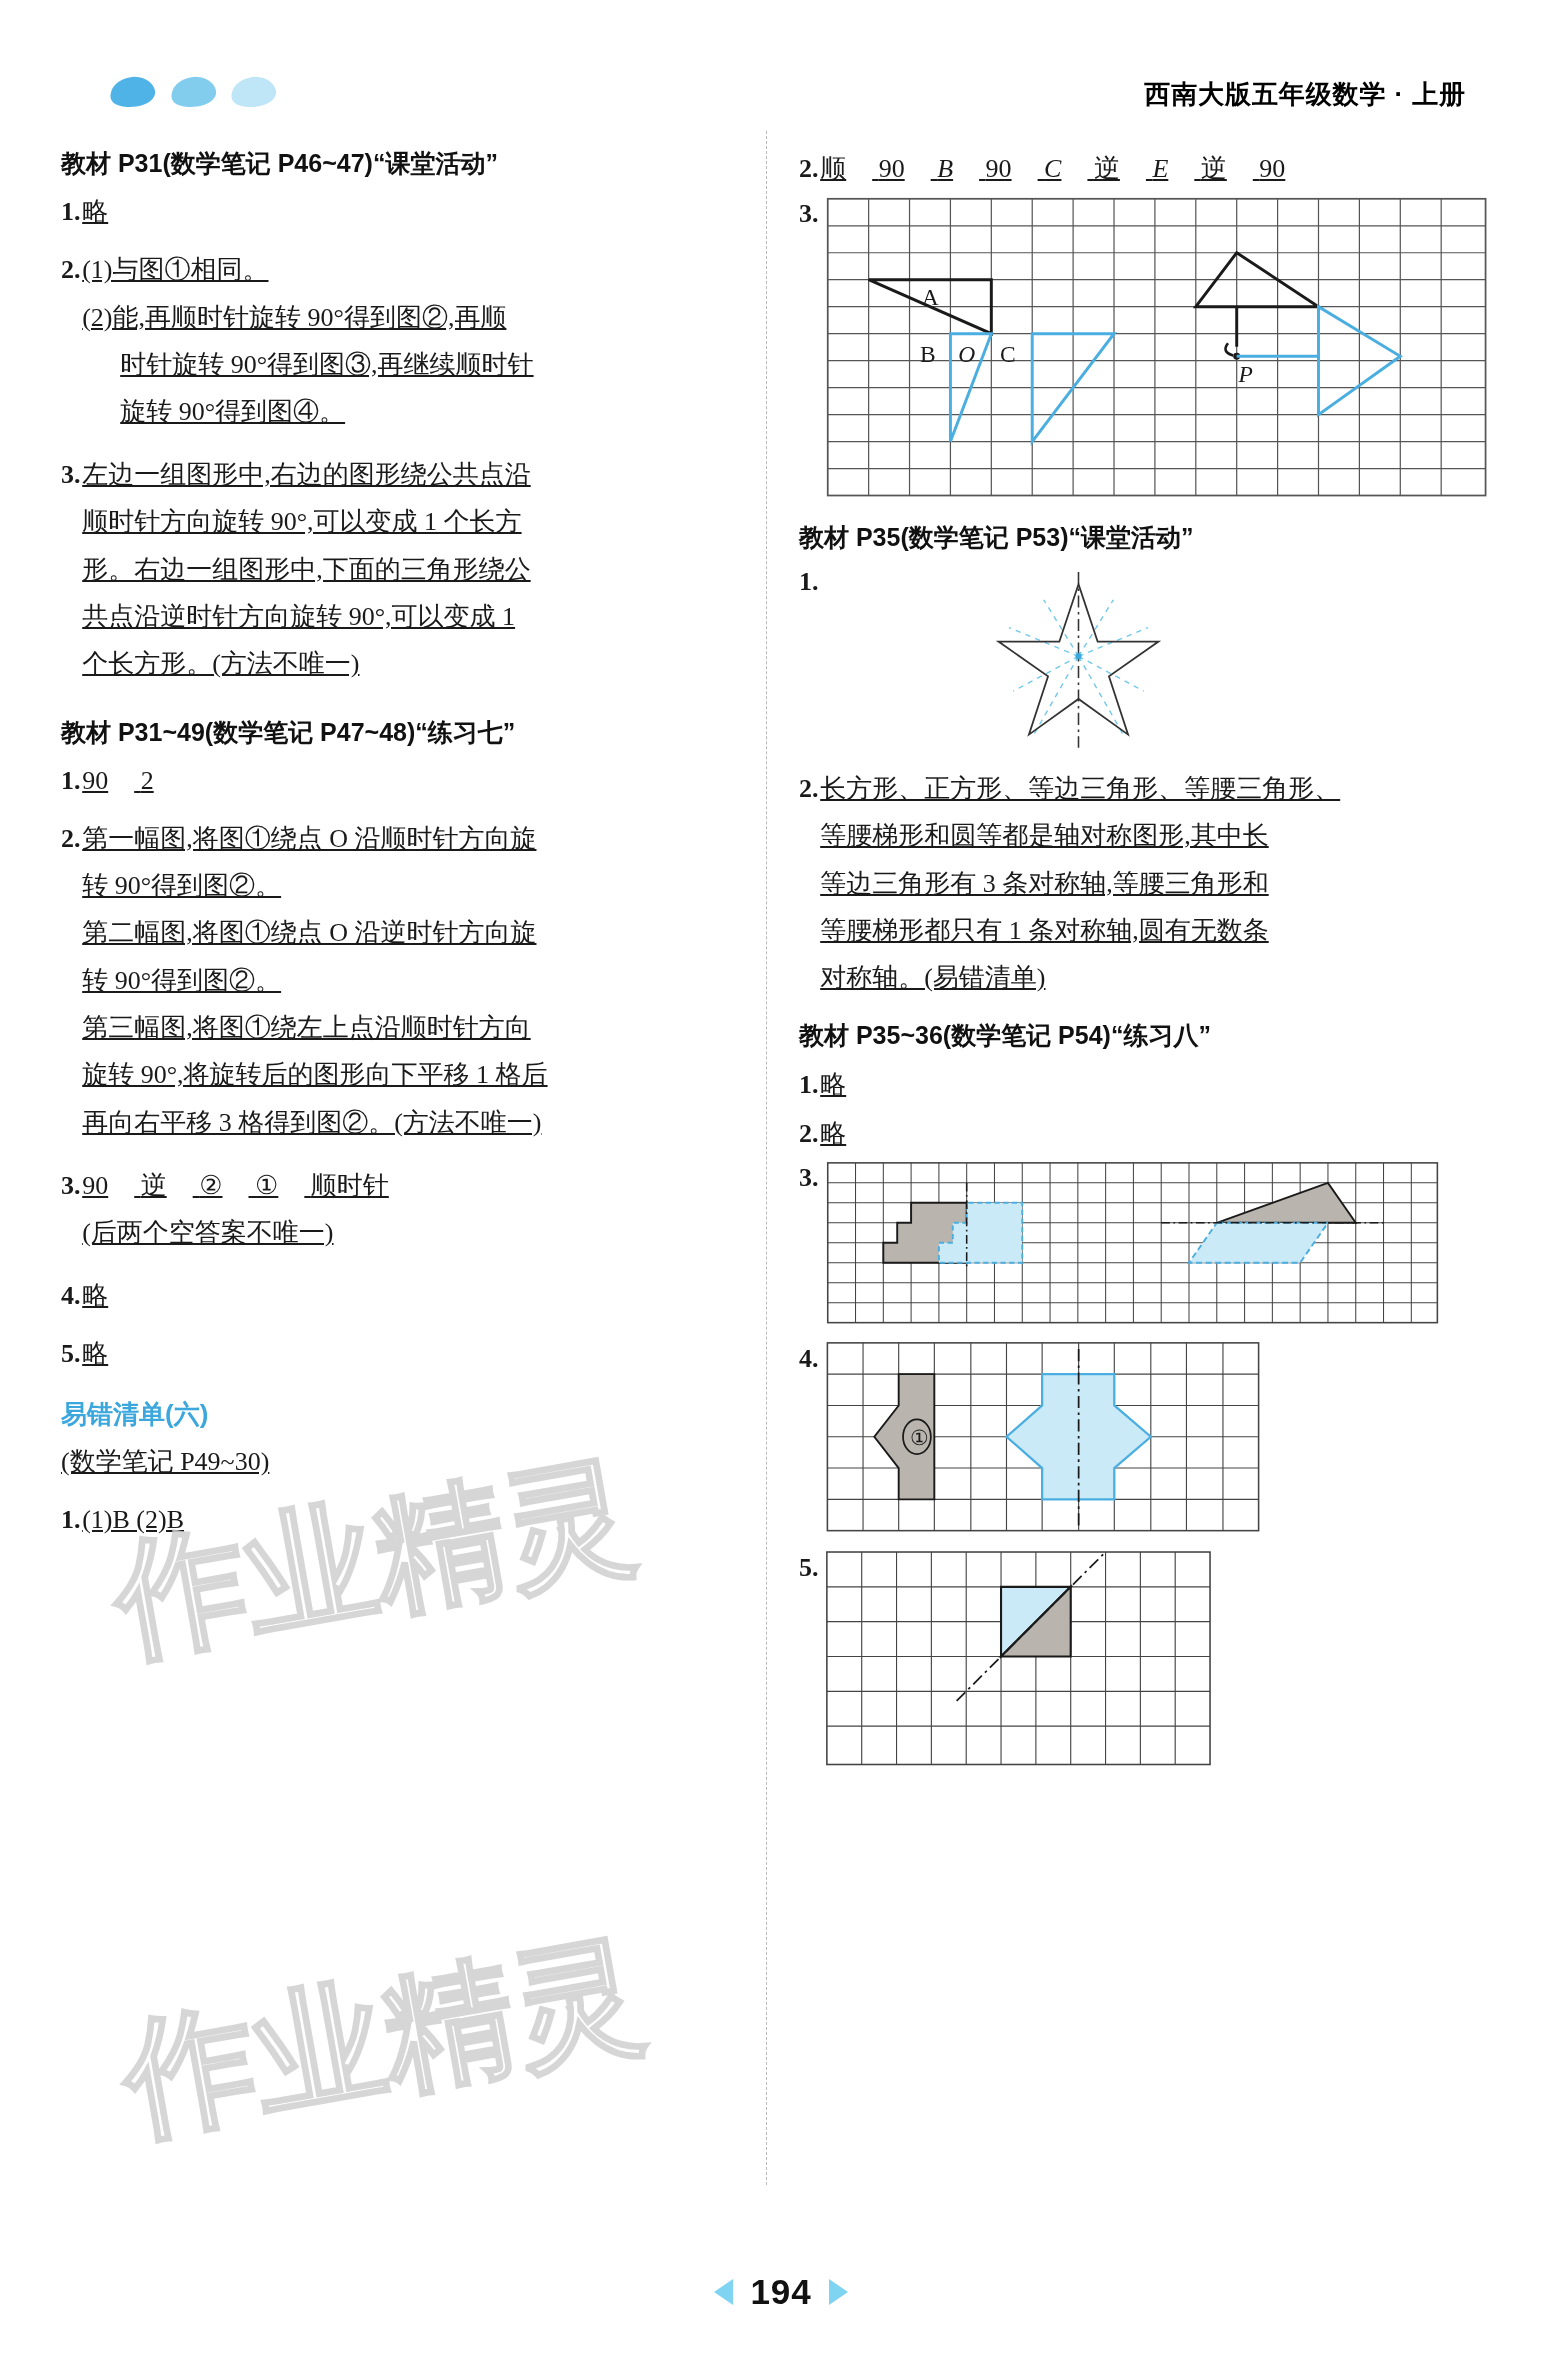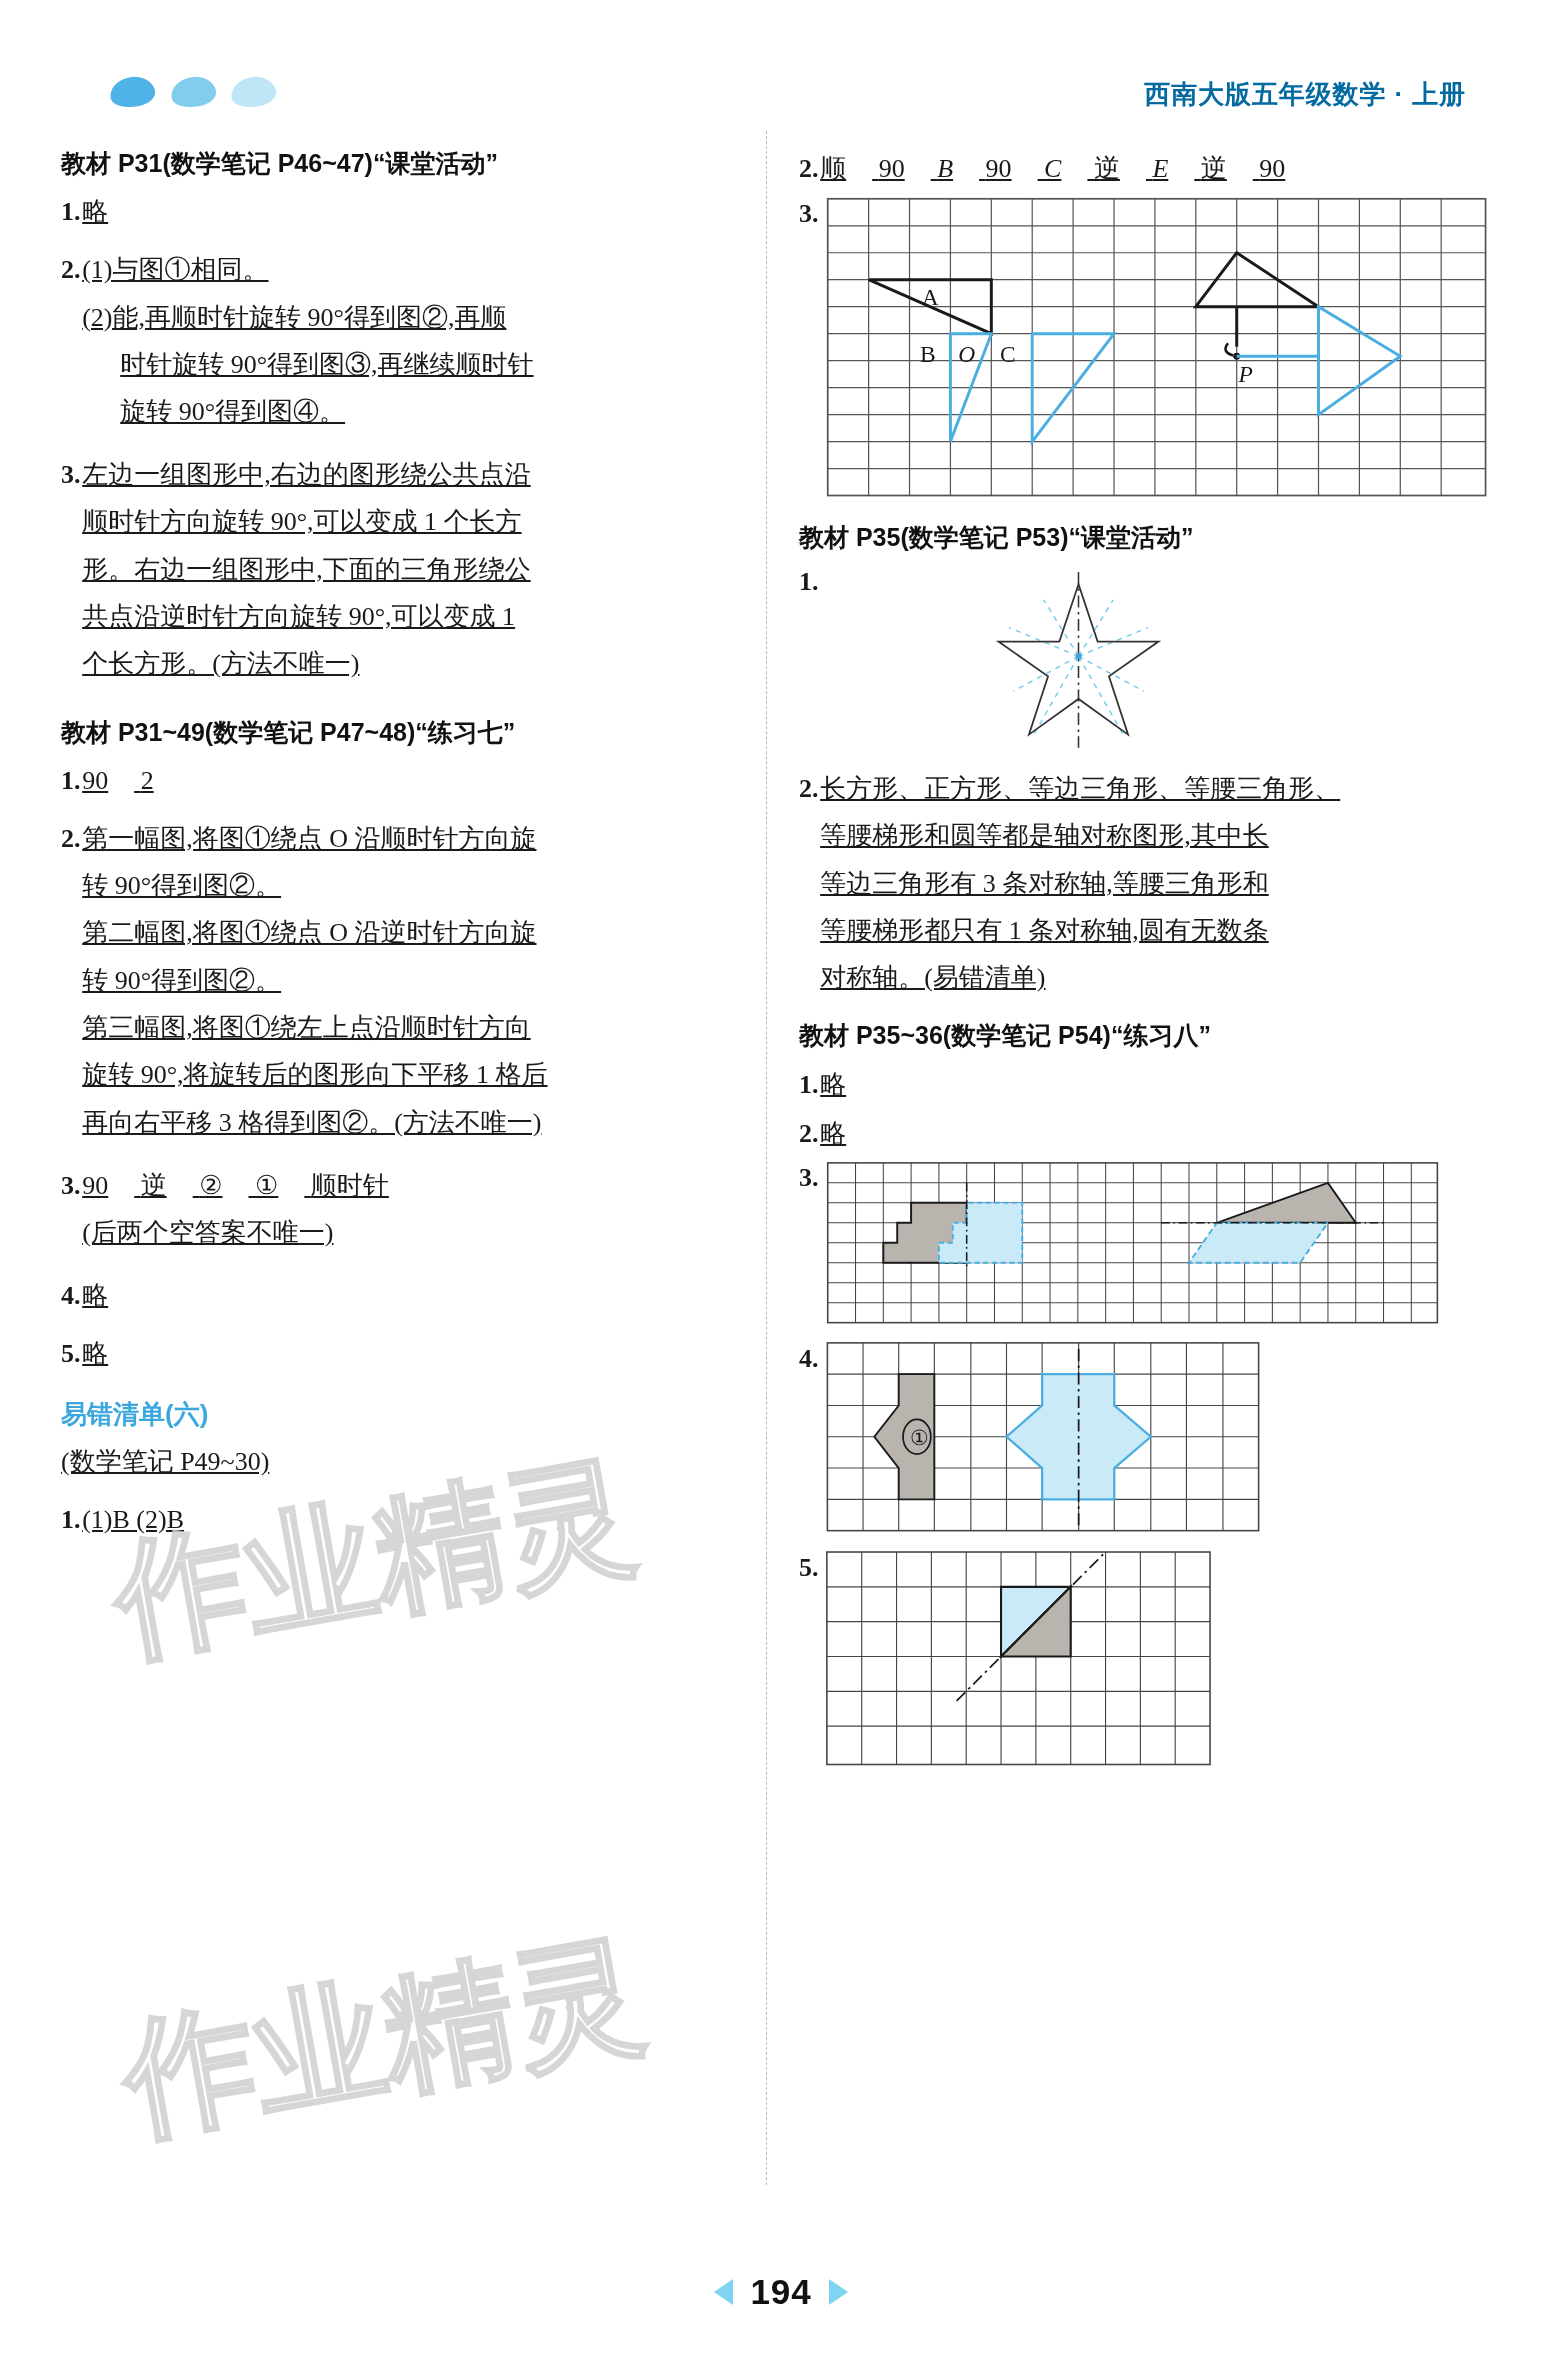--- a/index.html
+++ b/index.html
@@ -16,21 +16,21 @@
   
   .deco-dots{position:absolute;left:110px;top:77px;display:flex;gap:15.7px;align-items:center;}
   .dot{width:45px;height:30px;border-radius:50% 50% 46% 54%/60% 58% 42% 40%;transform:rotate(-8deg);}
   .dot.d1{background:#4fb3e8;}
   .dot.d2{background:#82cdee;}
   .dot.d3{background:#bfe6f7;}
 
   .hdr-title{
     position:absolute;right:96px;top:77px;
     font-family:"Liberation Sans","DejaVu Sans",sans-serif;
-    font-weight:bold;font-size:26px;letter-spacing:0.9px;color:#0369a1;
+    font-weight:bold;font-size:26px;letter-spacing:0.9px;color:#000000;
     white-space:nowrap;
   }
 
   
   .col{position:absolute;top:148px;width:696px;}
   .col-left{left:61px;}
   .col-right{left:799px;}
 
   .divider{
     position:absolute;left:766px;top:131px;

